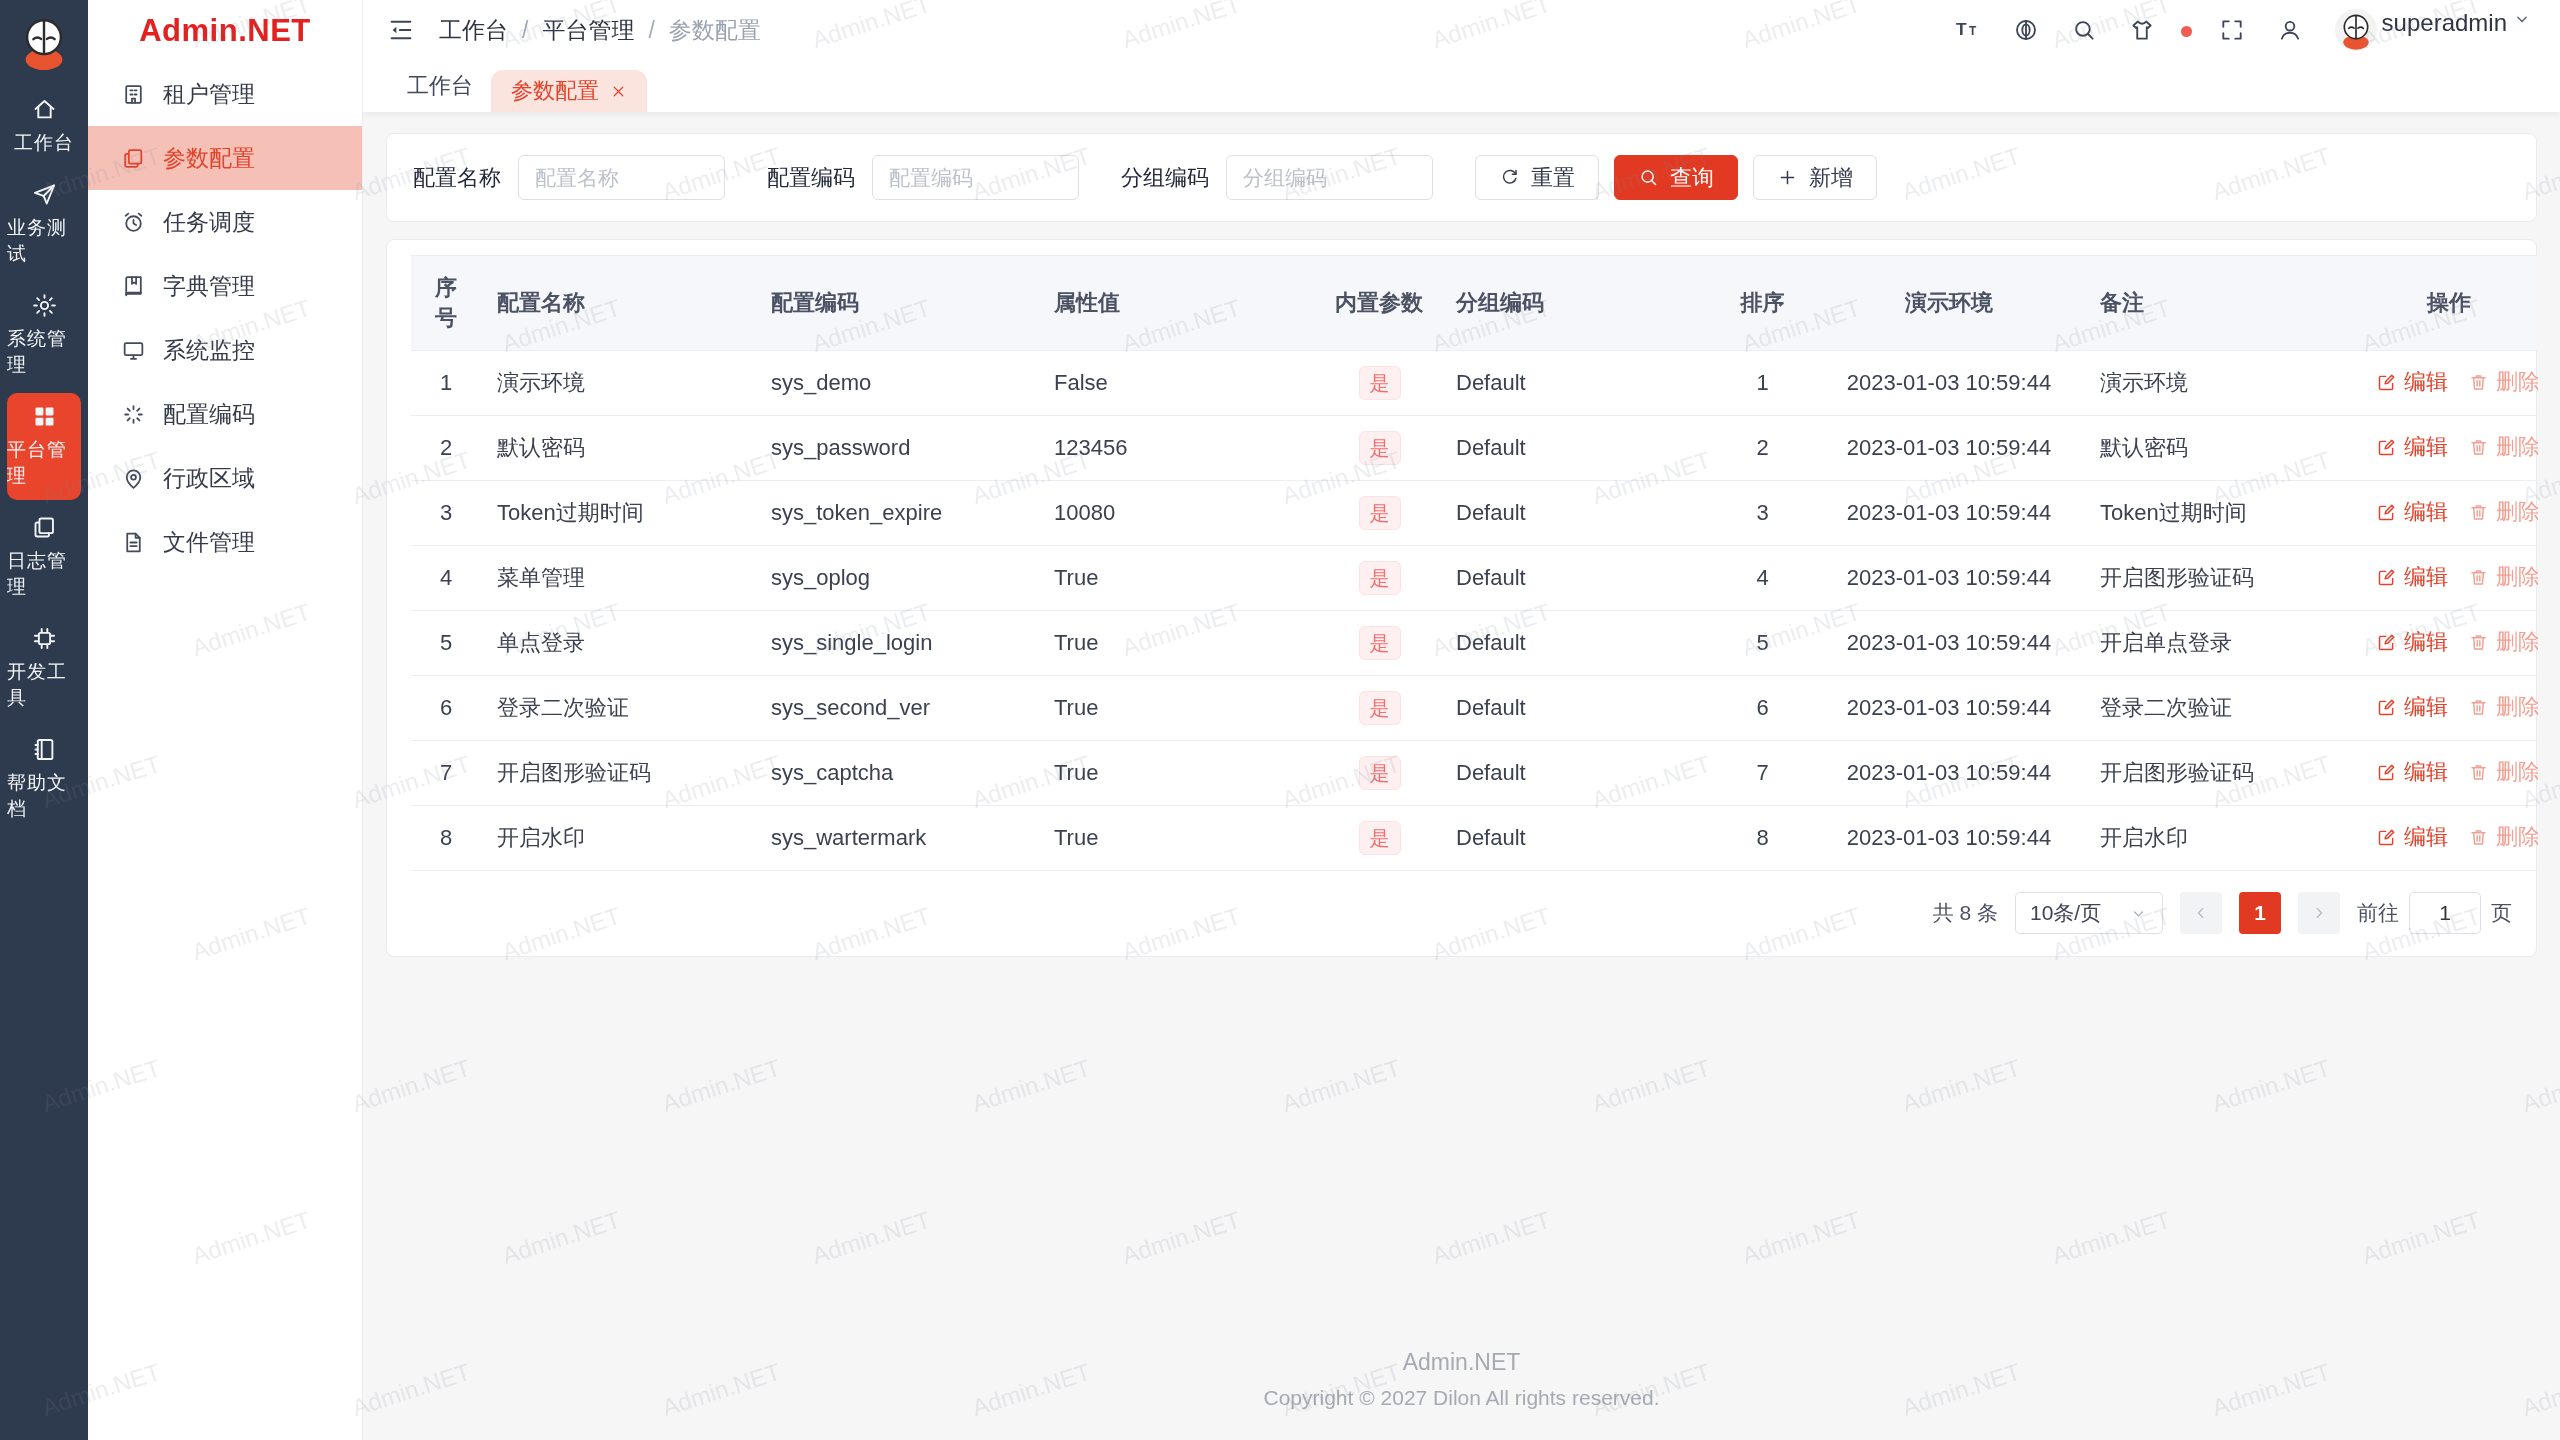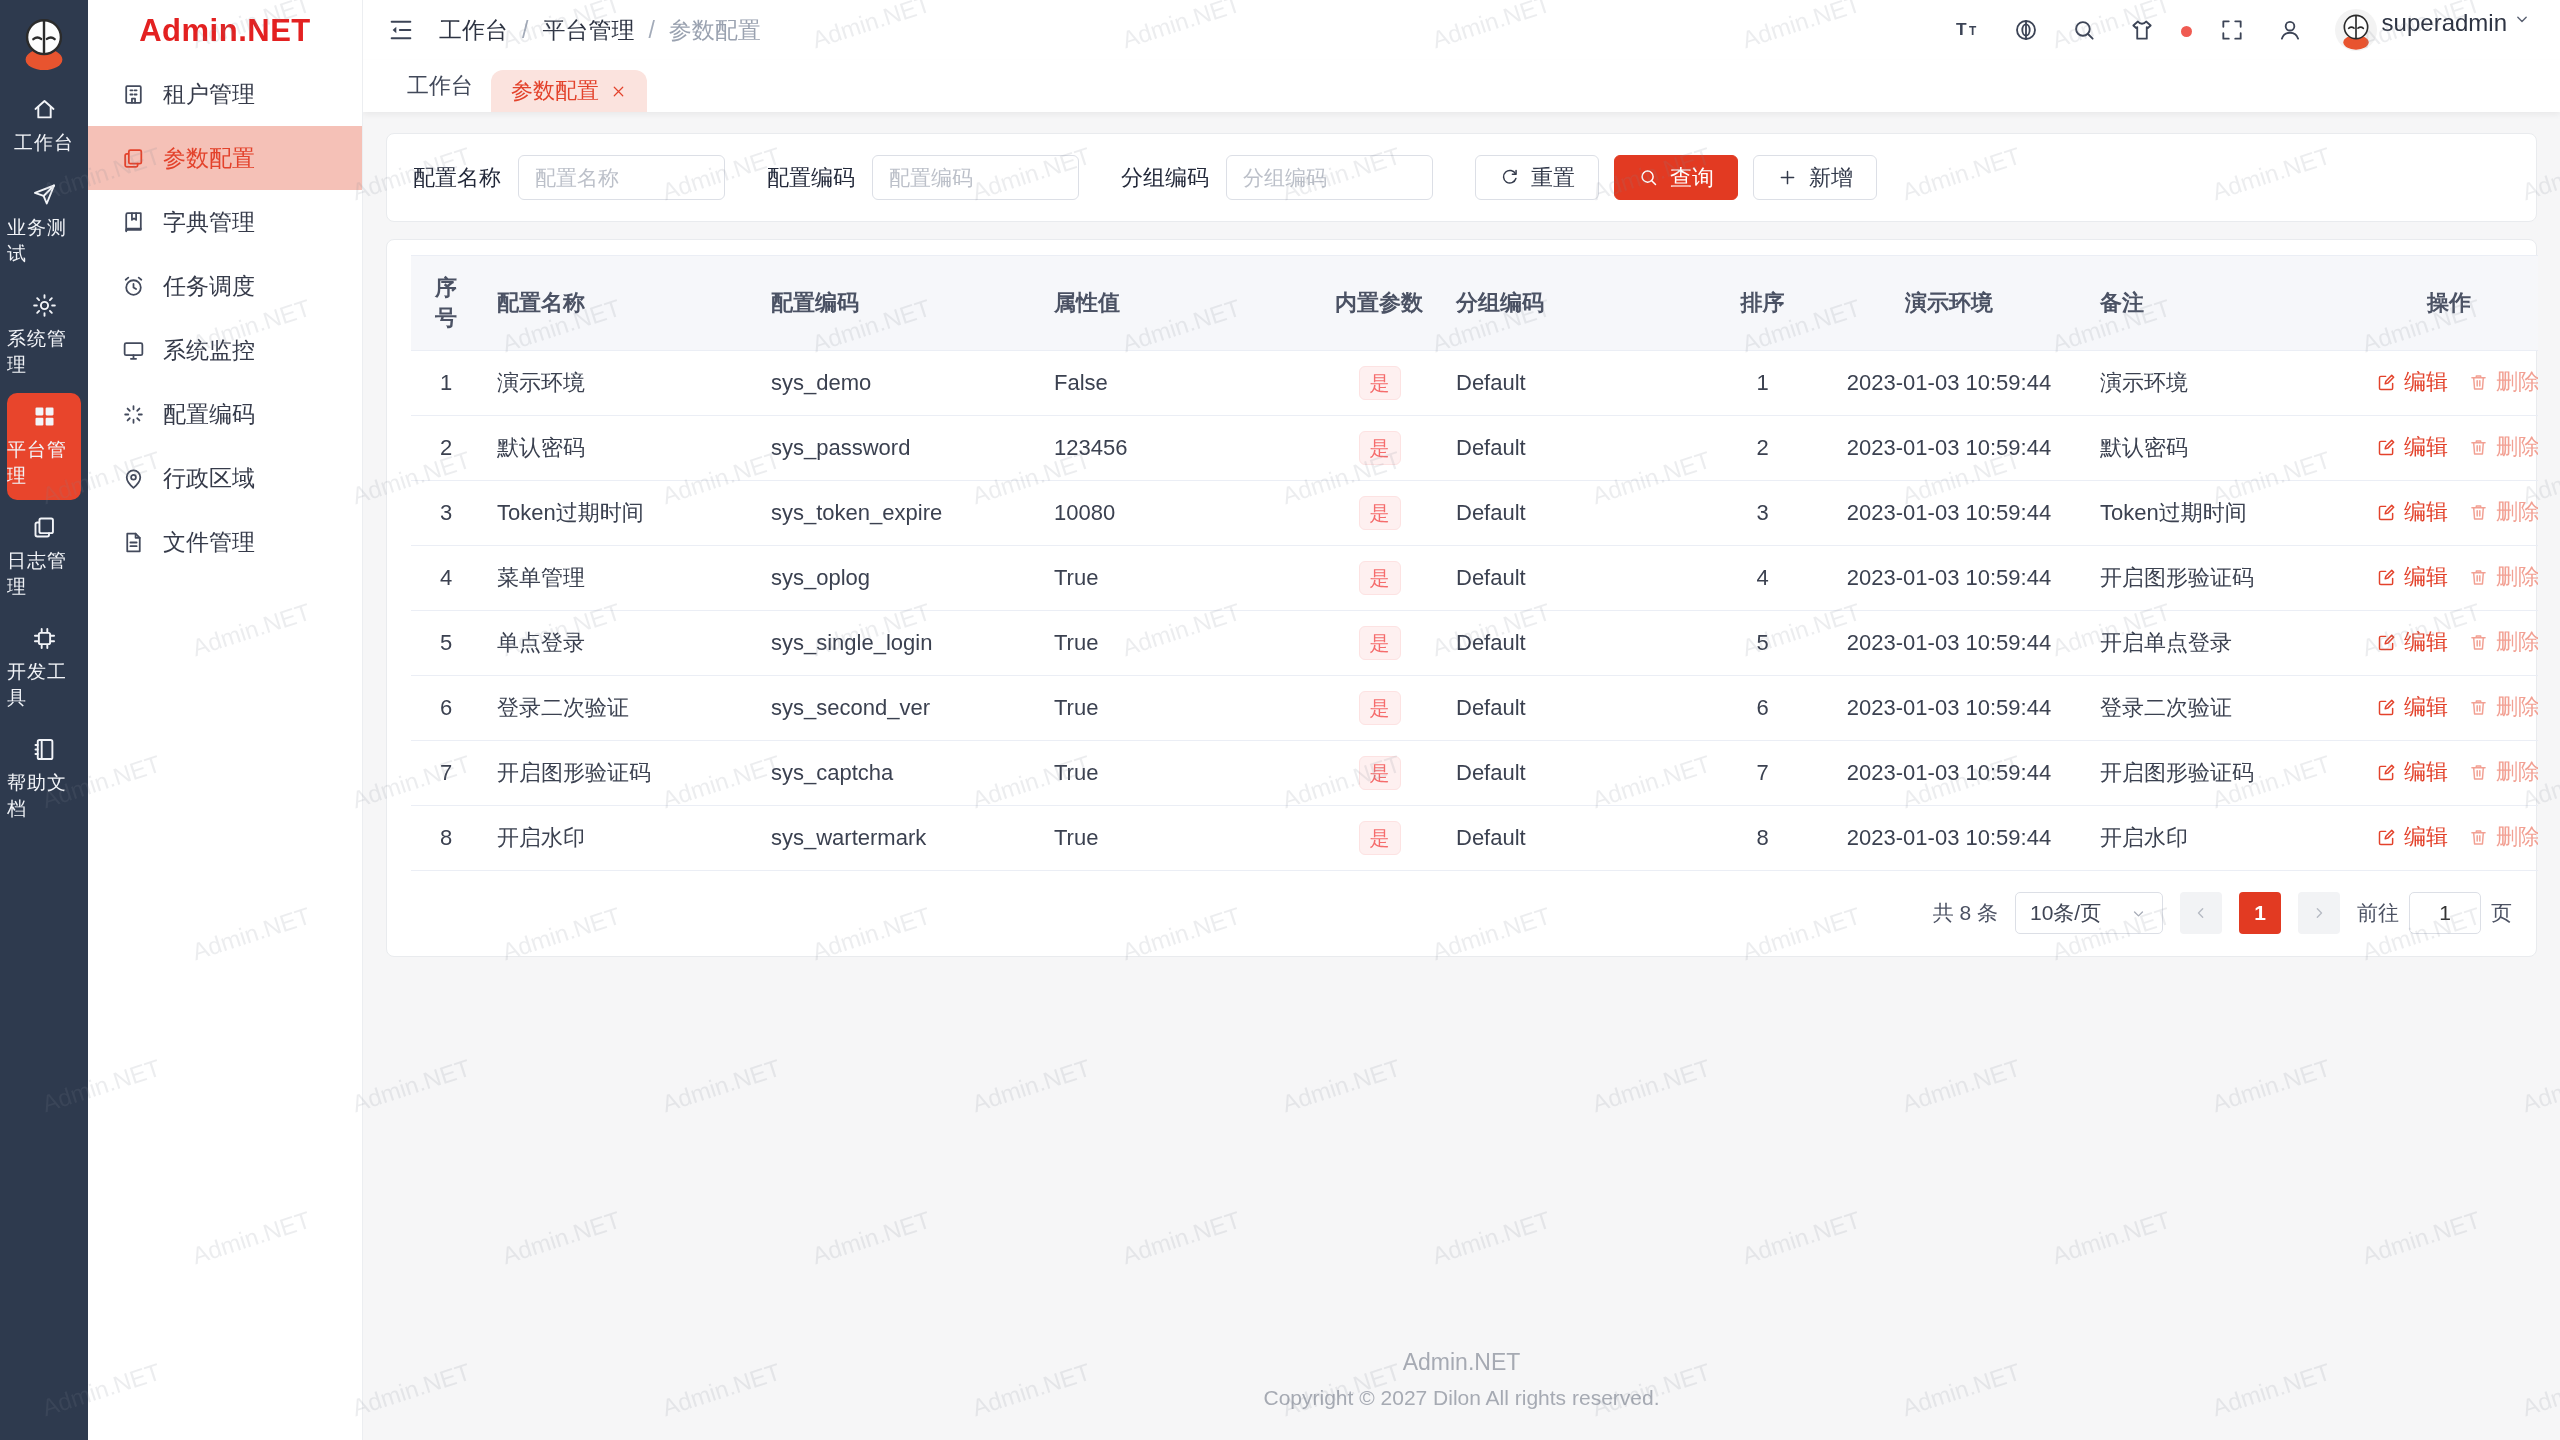--- a/index.html
+++ b/index.html
@@ -186,35 +186,35 @@
           <svg viewBox="0 0 24 24" fill="none" stroke="currentColor" stroke-width="1.7" stroke-linecap="round" stroke-linejoin="round">
             <rect x="7.5" y="4" width="12" height="13" rx="1.5"></rect>
             <path d="M16 17v1.5a1.5 1.5 0 0 1-1.5 1.5H5.5A1.5 1.5 0 0 1 4 18.5V9a1.5 1.5 0 0 1 1.5-1.5H7"></path>
           </svg>
         </span>
         <span>参数配置</span>
       </div>
       <div class="sb-item">
         <span class="icn ">
           <svg viewBox="0 0 24 24" fill="none" stroke="currentColor" stroke-width="1.7" stroke-linecap="round" stroke-linejoin="round">
+            <circle cx="12" cy="13" r="7"></circle>
+            <path d="M12 9.5V13l2.5 1.5M4.5 5.5 7 3.5M19.5 5.5 17 3.5"></path>
+          </svg>
+        </span>
+        <span>任务调度</span>
+      </div>
+      <div class="sb-item">
+        <span class="icn ">
+          <svg viewBox="0 0 24 24" fill="none" stroke="currentColor" stroke-width="1.7" stroke-linecap="round" stroke-linejoin="round">
             <path d="M5 4.5A1.5 1.5 0 0 1 6.5 3H19v16H6.5A1.5 1.5 0 0 0 5 20.5z"></path>
             <path d="M5 19.5A1.5 1.5 0 0 1 6.5 18H19"></path>
             <path d="M14.5 3v6.5l-2-1.5-2 1.5V3"></path>
           </svg>
         </span>
         <span>字典管理</span>
-      </div>
-      <div class="sb-item">
-        <span class="icn ">
-          <svg viewBox="0 0 24 24" fill="none" stroke="currentColor" stroke-width="1.7" stroke-linecap="round" stroke-linejoin="round">
-            <circle cx="12" cy="13" r="7"></circle>
-            <path d="M12 9.5V13l2.5 1.5M4.5 5.5 7 3.5M19.5 5.5 17 3.5"></path>
-          </svg>
-        </span>
-        <span>任务调度</span>
       </div>
       <div class="sb-item">
         <span class="icn ">
           <svg viewBox="0 0 24 24" fill="none" stroke="currentColor" stroke-width="1.7" stroke-linecap="round" stroke-linejoin="round">
             <rect x="3.5" y="5" width="17" height="11.5" rx="1.5"></rect>
             <path d="M9.5 20h5M12 16.5V20"></path>
           </svg>
         </span>
         <span>系统监控</span>
       </div>

